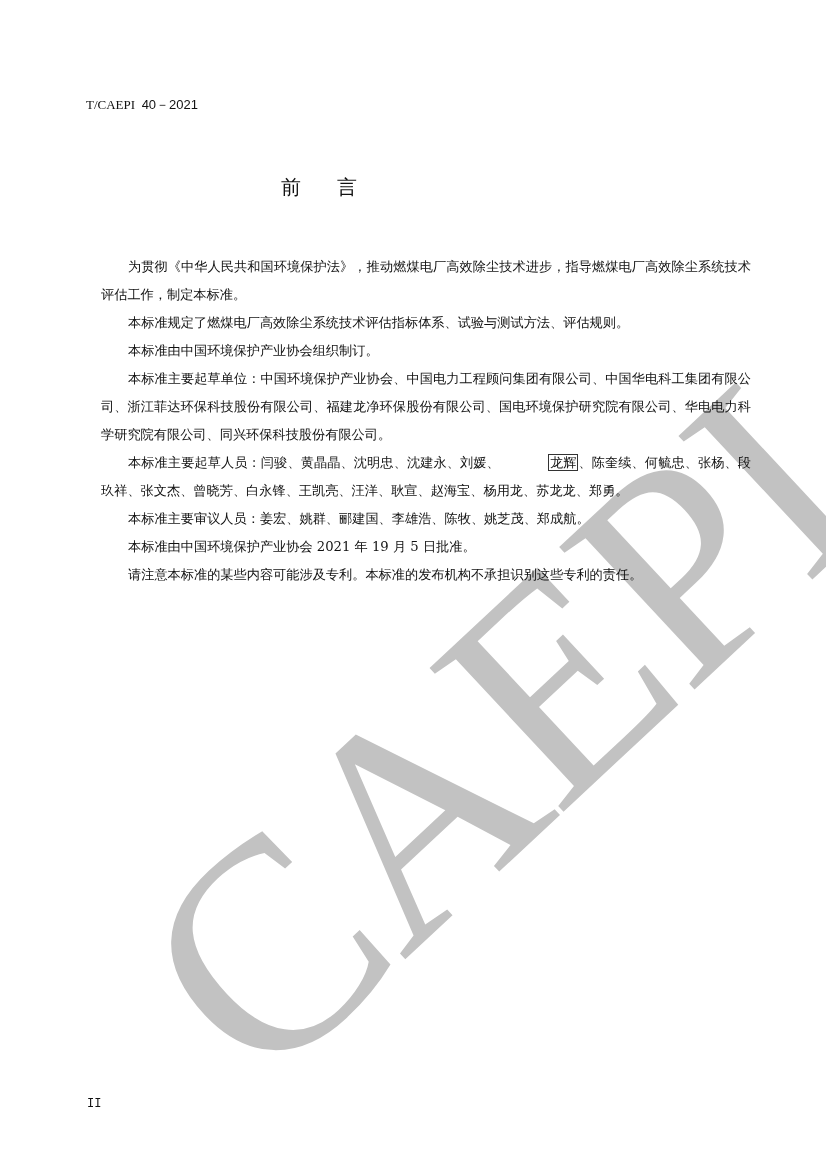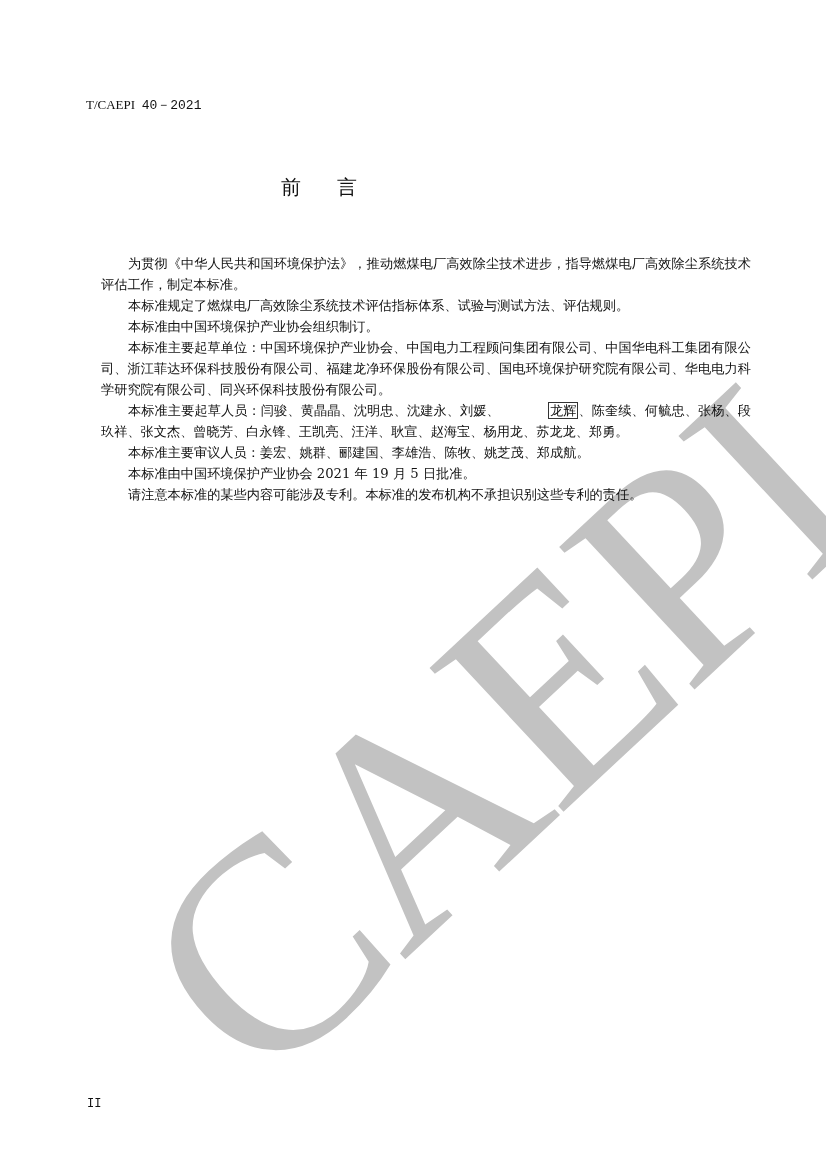--- a/index.html
+++ b/index.html
@@ -12,29 +12,29 @@
     transform-origin: 0 0; transform: rotate(-43deg);
     font-family: "Liberation Serif", serif;
     font-size: 300px; line-height: 1; color: #c2c2c2;
     letter-spacing: -6px; white-space: nowrap; z-index: 0;
     transform: translate(-30px, 440px) rotate(-43deg);
   }
   .header-code {
     position: absolute; left: 86px; top: 96px; font-size: 13px; z-index: 2;
     font-family: "Liberation Serif", serif;
   }
-  .header-code .num { font-family: Liberation Mono, monospace; }
+  .header-code .num { font-family: Liberation Sans, sans-serif; }
   .title {
     position: absolute; left: 0; width: 674px; top: 174px; text-align: center;
     font-family: "DejaVu Sans", sans-serif; font-size: 20px; letter-spacing: 36px; z-index: 2;
     box-sizing: border-box;
   }
   .content {
     position: absolute; left: 101px; top: 253px; width: 650px; z-index: 2;
-    font-size: 13.2px; line-height: 21px;
+    font-size: 13.2px; line-height: 28px;
   }
   .para { margin: 0; text-indent: 27px; text-align: justify; }
   .para .boxed { border: 1px solid #333; padding: 0 1px; margin-left: 48px; }
   .page-num {
     position: absolute; left: 87px; top: 1097px; font-size: 12px; z-index: 2;
     font-family: Liberation Mono, monospace;
   }
 </style>
 </head>
 <body>

